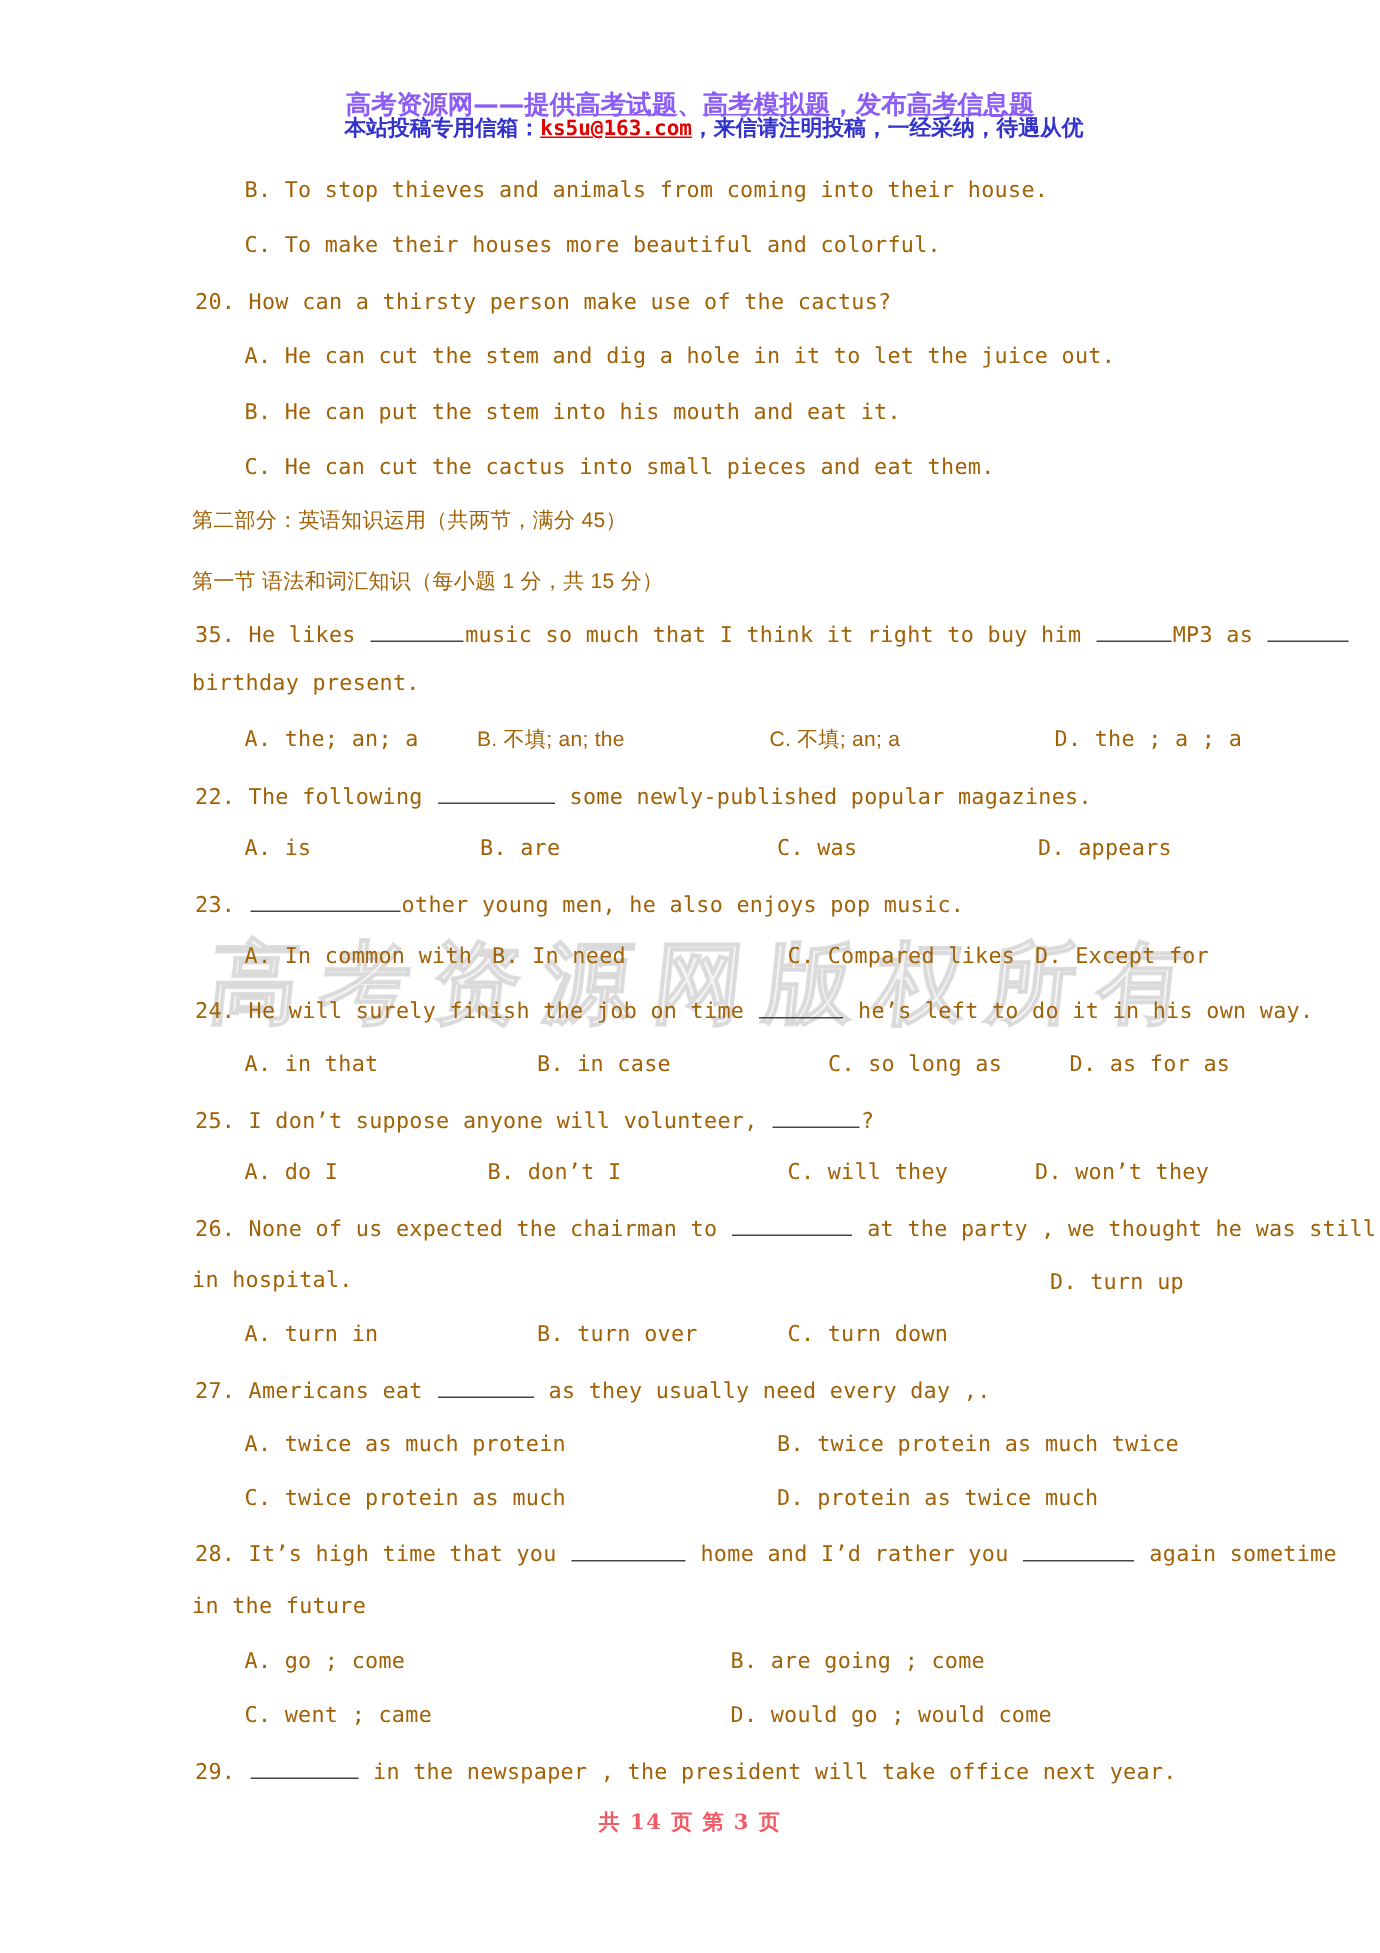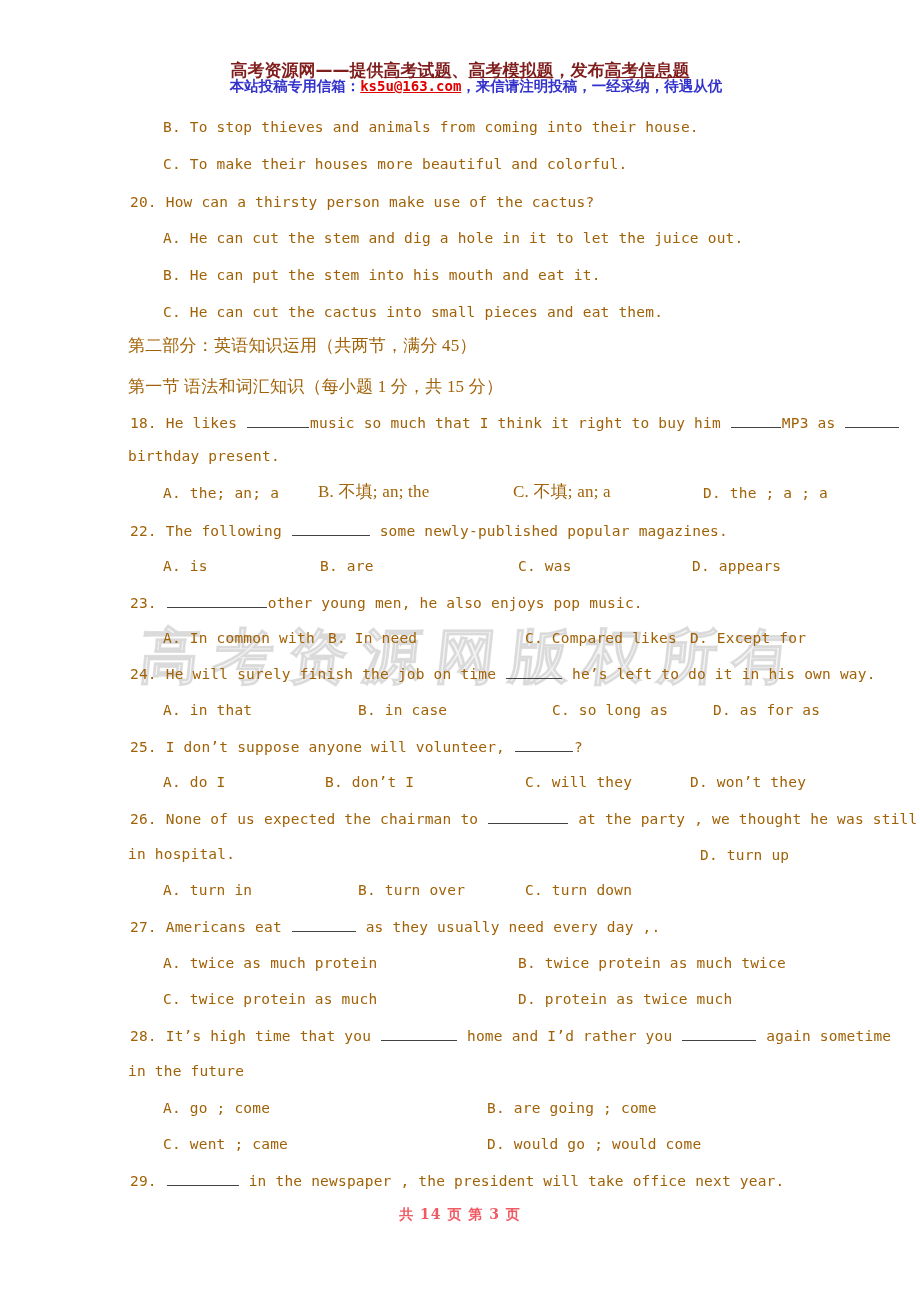--- a/index.html
+++ b/index.html
@@ -29,21 +29,21 @@
     left: 0;
     top: 62px;
     width: 920px;
     text-align: center;
     line-height: 1.0;
   }
   .banner-line1 {
     font-family: "DejaVu Sans", "Liberation Sans", sans-serif;
     font-size: 17px;
     font-weight: bold;
-    color: #7f1d1d;
+    color: #8b5cf6;
     letter-spacing: 0px;
     white-space: nowrap;
   }
   .banner-line1 .u { text-decoration: underline; }
   .banner-line2 {
     margin-top: 0;
     font-family: "DejaVu Serif", "Liberation Serif", serif;
     font-size: 14.5px;
     font-weight: bold;
     color: #3333cc;
@@ -89,22 +89,22 @@
   }
   .ln {
     position: absolute;
     font-size: 14.5px;
     line-height: 18px;
     white-space: nowrap;
     color: #a16207;
     letter-spacing: 0.2px;
   }
   .ln.cjk {
-    font-family: Liberation Serif, serif;
-    font-size: 17px;
+    font-family: Liberation Sans, sans-serif;
+    font-size: 14px;
   }
   .blank {
     display: inline-block;
     border-bottom: 1px solid #444;
     vertical-align: baseline;
     height: 0.95em;
     margin: 0 1px;
   }
 
   
@@ -140,21 +140,21 @@
     <div class="ln" style="left:163px; top:155px;">C. To make their houses more beautiful and colorful.</div>
 
     <div class="ln" style="left:130px; top:193px;">20. How can a thirsty person make use of the cactus?</div>
     <div class="ln" style="left:163px; top:229px;">A. He can cut the stem and dig a hole in it to let the juice out.</div>
     <div class="ln" style="left:163px; top:266px;">B. He can put the stem into his mouth and eat it.</div>
     <div class="ln" style="left:163px; top:303px;">C. He can cut the cactus into small pieces and eat them.</div>
 
     <div class="ln cjk" style="left:128px; top:337px;">第二部分：英语知识运用（共两节，满分 45）</div>
     <div class="ln cjk" style="left:128px; top:378px;">第一节 语法和词汇知识（每小题 1 分，共 15 分）</div>
 
-    <div class="ln" style="left:130px; top:413px;"><span>18. He likes </span><span class="blank" style="width:62px;"></span><span>music so much that I think it right to buy him </span><span class="blank" style="width:50px;"></span><span>MP3 as </span><span class="blank" style="width:54px;"></span></div>
+    <div class="ln" style="left:130px; top:413px;"><span>35. He likes </span><span class="blank" style="width:62px;"></span><span>music so much that I think it right to buy him </span><span class="blank" style="width:50px;"></span><span>MP3 as </span><span class="blank" style="width:54px;"></span></div>
     <div class="ln" style="left:128px; top:447px;">birthday present.</div>
     <div class="ln" style="left:163px; top:484px;">A. the; an; a</div>
     <div class="ln cjk" style="left:318px; top:483px;text-align:center;">B. 不填; an; the</div>
     <div class="ln cjk" style="left:513px; top:483px;">C. 不填; an; a</div>
     <div class="ln" style="left:703px; top:484px;">D. the ; a ; a</div>
 
     <div class="ln" style="left:130px; top:521px;"><span>22. The following </span><span class="blank" style="width:78px;"></span><span> some newly-published popular magazines.</span></div>
     <div class="ln" style="left:163px; top:557px;">A. is</div>
     <div class="ln" style="left:320px; top:557px;">B. are</div>
     <div class="ln" style="left:518px; top:557px;">C. was</div>

